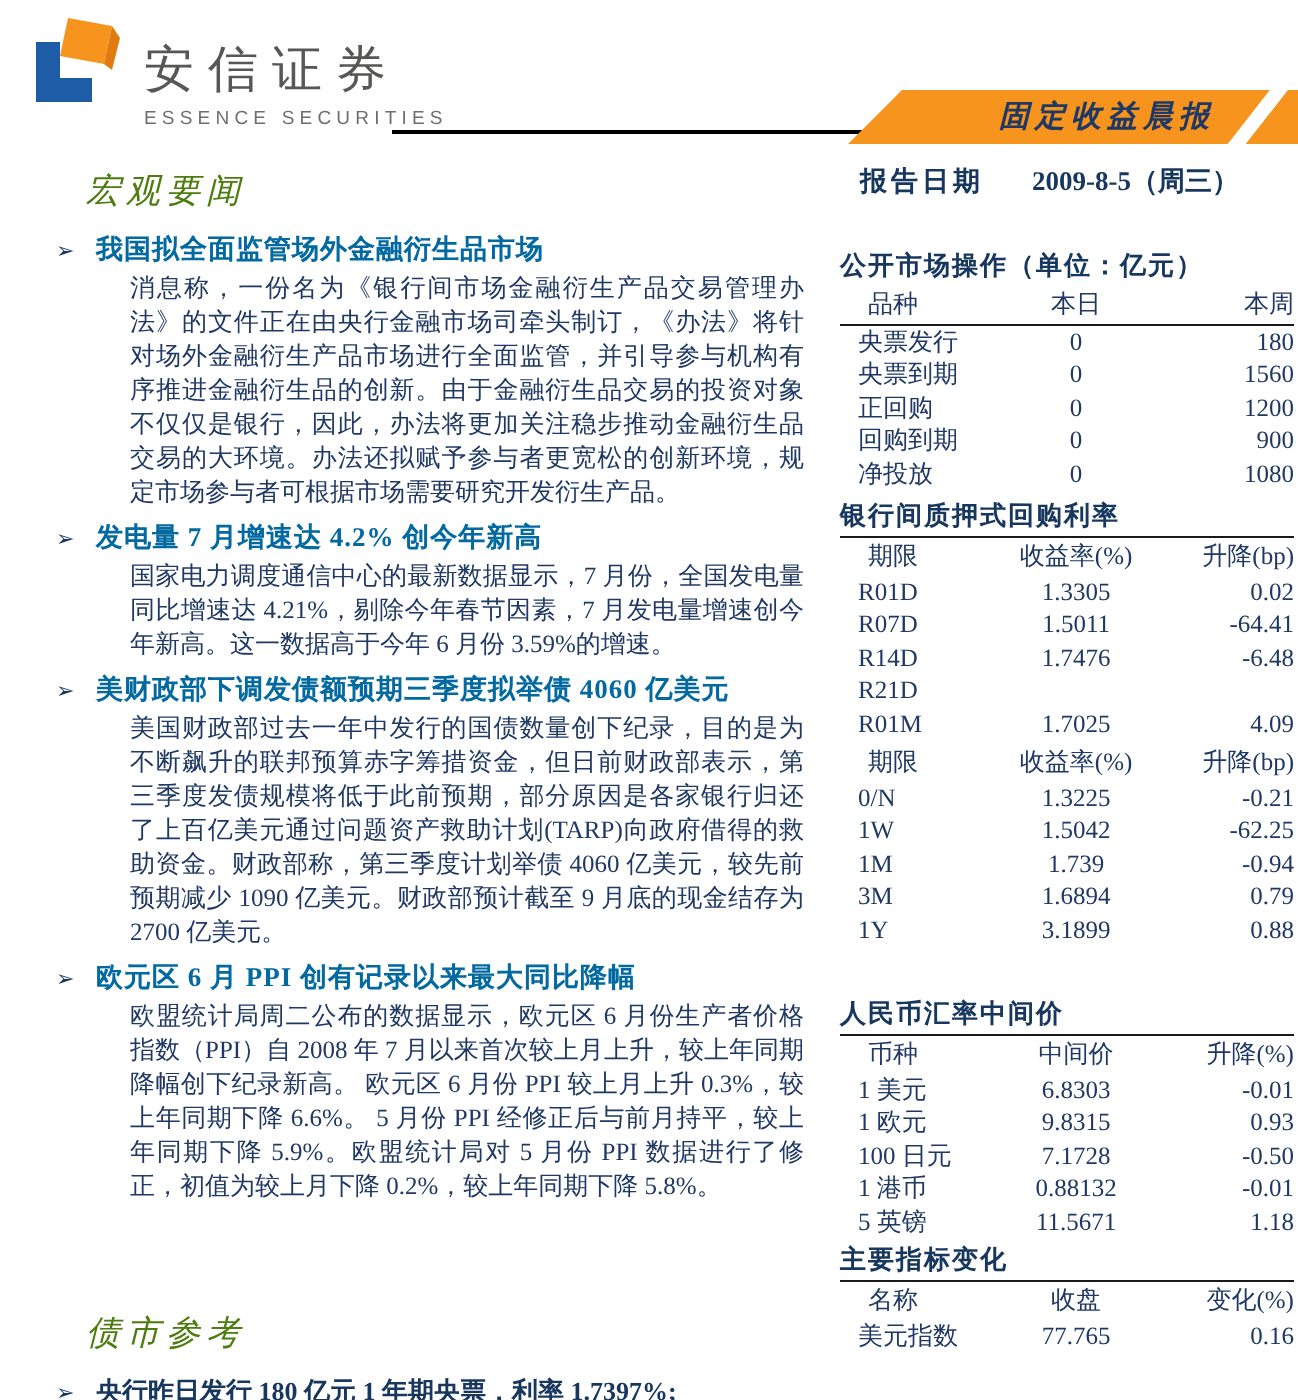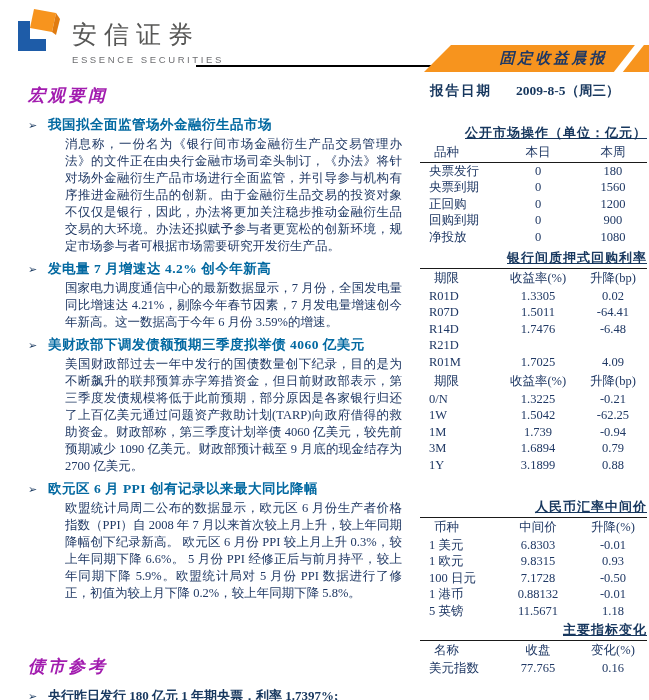--- a/index.html
+++ b/index.html
@@ -22,40 +22,40 @@
   .banner-slash { position:absolute; top:-2px; right:16px; width:9px; height:32px;
     background:#fff; transform:skewX(-38deg); }
   .banner-label { position:absolute; inset:0; display:flex; align-items:center; justify-content:center;
     padding-left:34px; font-weight:bold; font-style:italic; font-size:15px; color:#1F3864; letter-spacing:3px; }
   .date-row { position:absolute; top:82px; left:430px; width:215px; display:flex;
     font-weight:bold; font-size:13.5px; color:#17375E; }
   .date-label { letter-spacing:2px; }
   .date-value { margin-left:24px; }
   
   .left-col { position:absolute; top:84px; left:28px; width:374px; }
-  .section-title { font-size:17px; font-weight:bold; font-style:italic; color:#a21caf; letter-spacing:3px; margin-bottom:9px; }
+  .section-title { font-size:17px; font-weight:normal; font-style:italic; color:#4d7c0f; letter-spacing:3px; margin-bottom:9px;margin-left:15px; }
   .news-item { margin-bottom:5px; }
   .headline-row { display:flex; align-items:baseline; margin-bottom:2px; }
   .bullet { width:20px; color:#17375E; font-family:"DejaVu Sans",sans-serif; font-size:11px; flex:none; }
   .headline { font-size:13.5px; font-weight:bold; color:#0369a1; letter-spacing:0.5px; }
   .news-body { margin-left:37px; font-size:12.5px; line-height:17px; text-align:justify; color:#1F3864; }
   .bond-section { margin-top:53px; }
   .bond-item { display:flex; align-items:baseline; }
   .bond-text { font-size:13px; font-weight:bold; color:#17375E; }
   
   .right-col { position:absolute; top:122px; left:420px; width:227px; }
   .rtable { width:100%; }
-  .rtitle { text-align:right; font-weight:bold; font-size:13px; color:#17375E; letter-spacing:1px; padding:2px 0 1px 0;text-decoration:underline; }
+  .rtitle { text-align:left; font-weight:bold; font-size:13px; color:#17375E; letter-spacing:1px; padding:2px 0 1px 0; }
   .rule { border-bottom:1.5px solid #1a1a1a; }
   .thead, .trow { display:flex; font-size:12.5px; color:#1F3864; line-height:16.5px; }
   .thead { padding:1px 0; }
   .c { white-space:nowrap; overflow:hidden; }
   .c0 { width:34%; text-align:left; padding-left:9px; }
   .c1 { width:36%; text-align:center; }
-  .c2 { width:30%; text-align:center; }
+  .c2 { width:30%; text-align:right; }
   .thead .c0 { padding-left:14px; }
   .mt2 { margin-top:2px; } .mt12 { margin-top:23px; }
 </style>
 </head>
 <body>
 
 <div class="logo">
   <svg class="logo-mark" viewBox="0 0 48 50">
     <polygon points="20,1 42,5 38,24 16,20" fill="#F7941E"></polygon>
     <polygon points="42,5 46,11 42,27 38,24" fill="#E07B10"></polygon>

